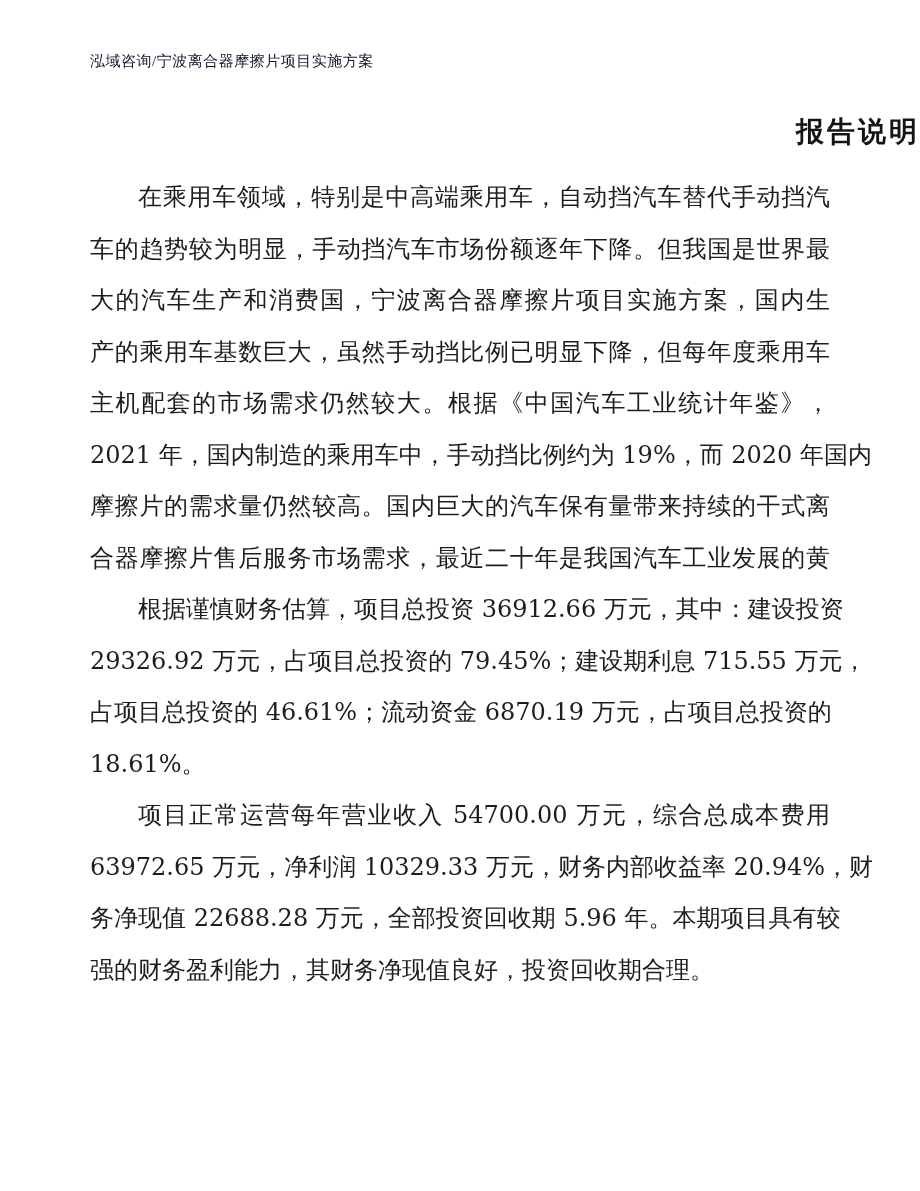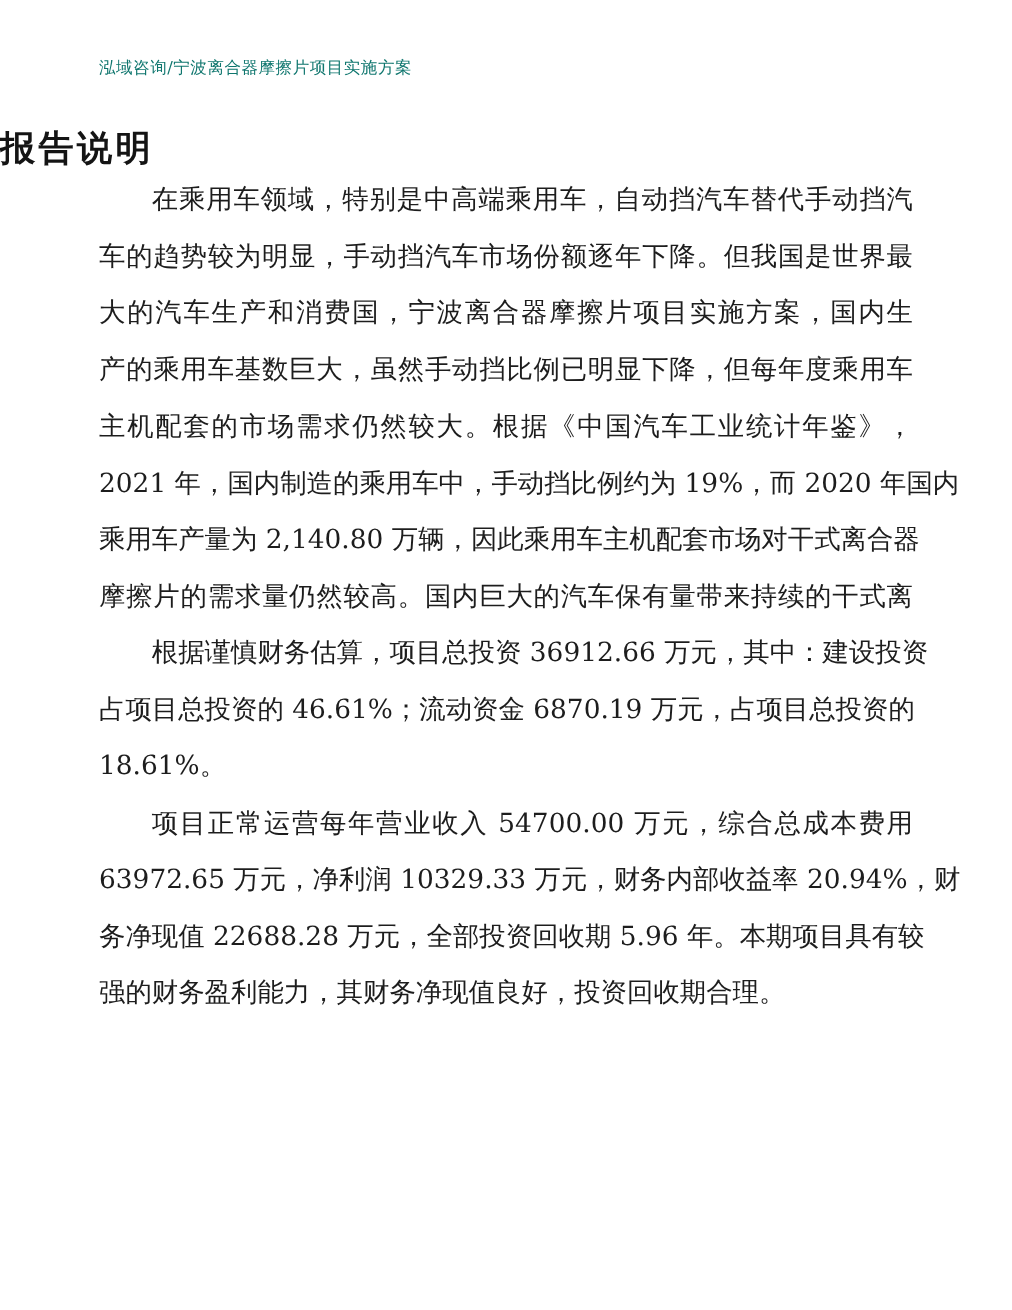--- a/index.html
+++ b/index.html
@@ -12,38 +12,39 @@
     background: #ffffff;
     font-family: "DejaVu Serif", "Liberation Serif", serif;
     overflow: hidden;
   }
   .doc-header {
     position: absolute;
     left: 90px;
     top: 52px;
     font-size: 15px;
     letter-spacing: 0.5px;
-    color: #0f766e;
+    color: #0f172a;
     white-space: nowrap;
+    font-family: Liberation Serif, serif;
   }
   .doc-title {
     position: absolute;
     top: 113px;
     left: 0;
     width: 100%;
-    text-align: left;
-    font-size: 32px;
+    text-align: right;
+    font-size: 28px;
     font-weight: bold;
     letter-spacing: 3px;
     color: #141414;
   }
   .doc-body {
     position: absolute;
     left: 90px;
-    top: 156px;
+    top: 172px;
     width: 740px;
     font-size: 24px;
     color: #1d1d1d;
   }
   .line {
     display: block;
     height: 51.5px;
     line-height: 51.5px;
     text-align: justify;
     text-align-last: justify;
@@ -62,24 +63,25 @@
   <div class="doc-title">报告说明</div>
 
   <div class="doc-body">
 
     <span class="line first">在乘用车领域，特别是中高端乘用车，自动挡汽车替代手动挡汽</span>
     <span class="line">车的趋势较为明显，手动挡汽车市场份额逐年下降。但我国是世界最</span>
     <span class="line">大的汽车生产和消费国，宁波离合器摩擦片项目实施方案，国内生</span>
     <span class="line">产的乘用车基数巨大，虽然手动挡比例已明显下降，但每年度乘用车</span>
     <span class="line">主机配套的市场需求仍然较大。根据《中国汽车工业统计年鉴》，</span>
     <span class="line">2021 年，国内制造的乘用车中，手动挡比例约为 19%，而 2020 年国内</span>
-    <span class="line">乘用车产量为 2,140.80 万辆，因此乘用车主机配套市场对干式离合器</span>
     <span class="line">摩擦片的需求量仍然较高。国内巨大的汽车保有量带来持续的干式离</span>
+    <span class="line">合器摩擦片售后服务市场需求，最近二十年是我国汽车工业发展的黄</span>
 
     <span class="line first">根据谨慎财务估算，项目总投资 36912.66 万元，其中：建设投资</span>
+    <span class="line">29326.92 万元，占项目总投资的 79.45%；建设期利息 715.55 万元，</span>
     <span class="line">占项目总投资的 46.61%；流动资金 6870.19 万元，占项目总投资的</span>
     <span class="line last">18.61%。</span>
 
     <span class="line first">项目正常运营每年营业收入 54700.00 万元，综合总成本费用</span>
     <span class="line">63972.65 万元，净利润 10329.33 万元，财务内部收益率 20.94%，财</span>
     <span class="line">务净现值 22688.28 万元，全部投资回收期 5.96 年。本期项目具有较</span>
     <span class="line last">强的财务盈利能力，其财务净现值良好，投资回收期合理。</span>
 
   </div>
 </div>

